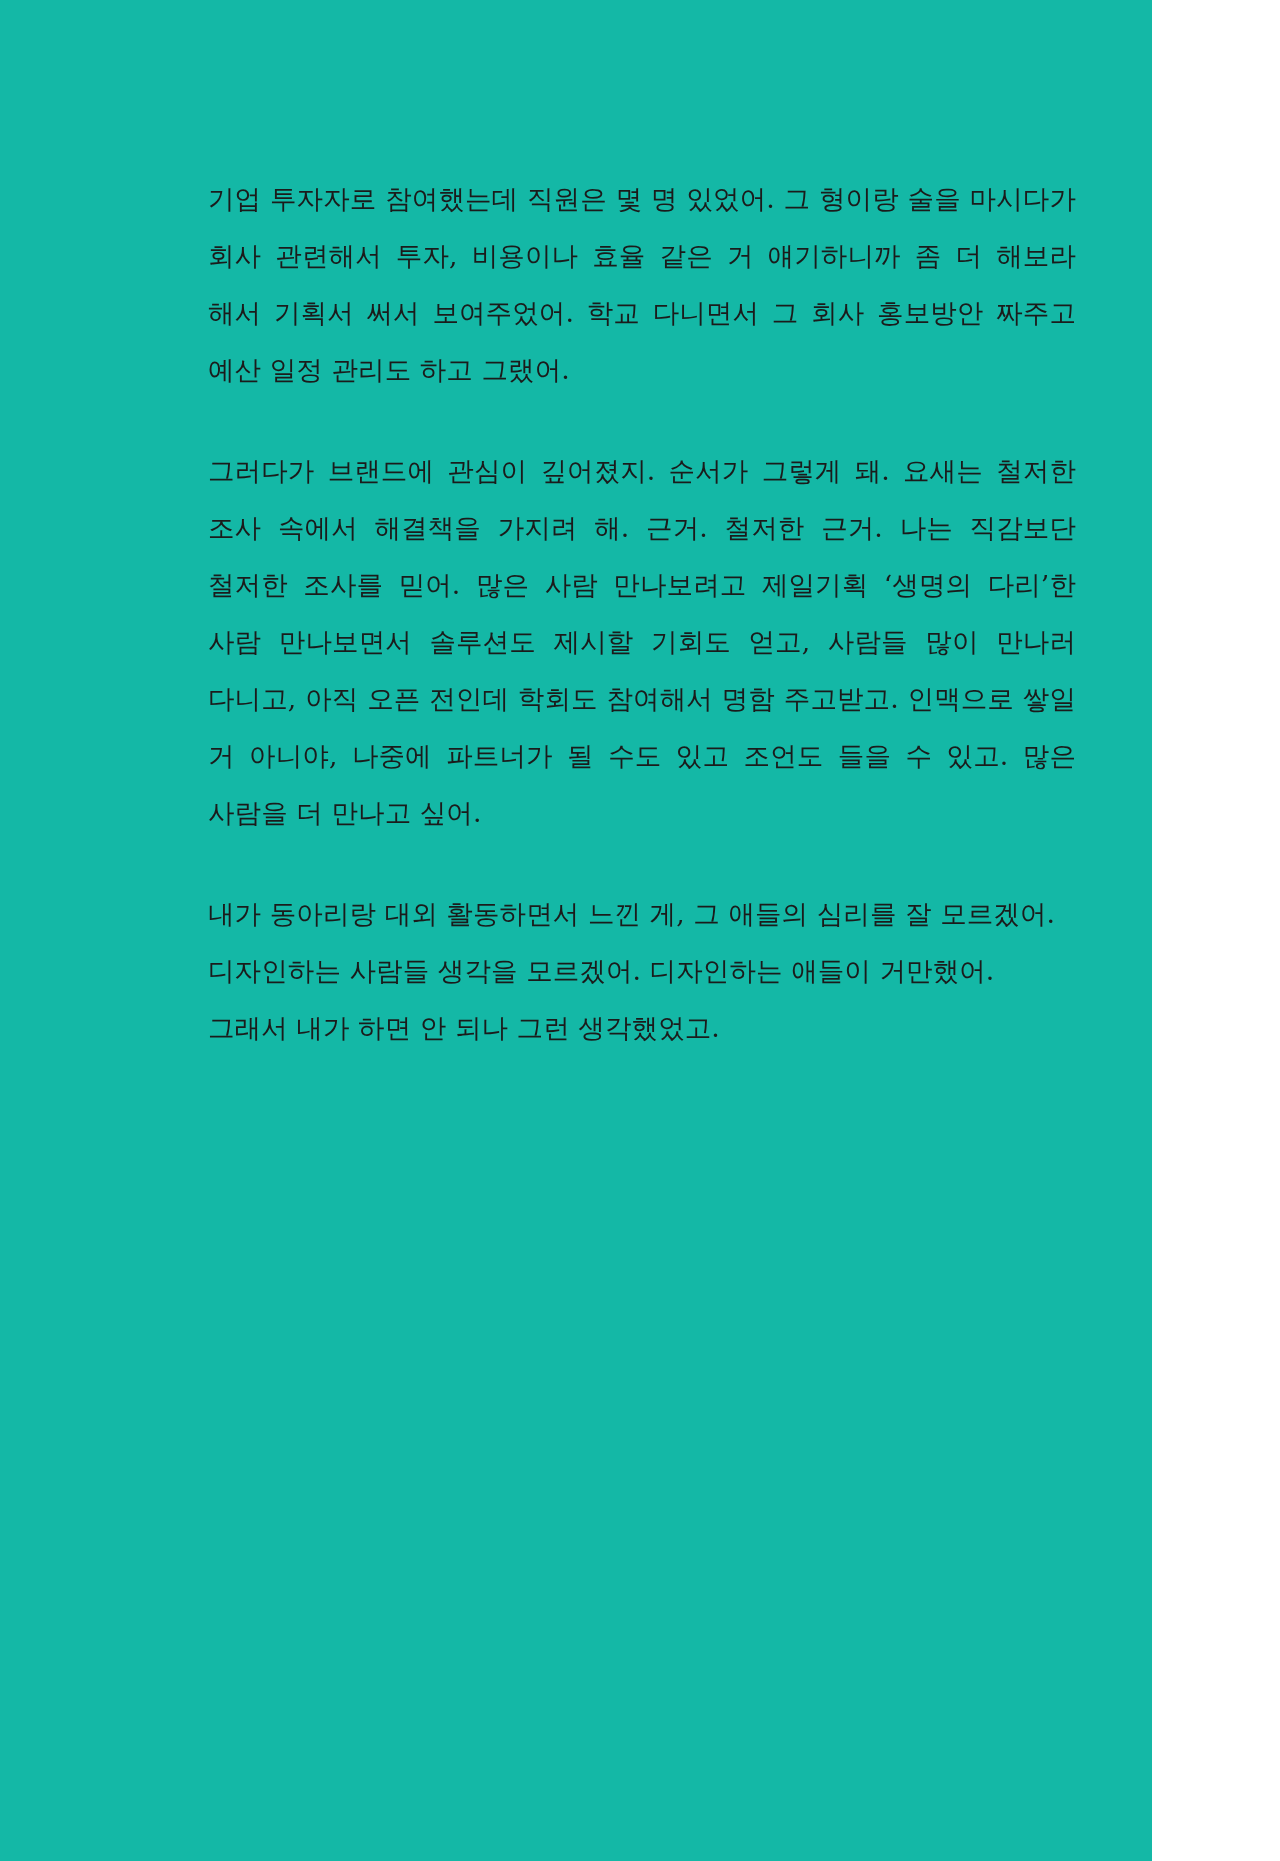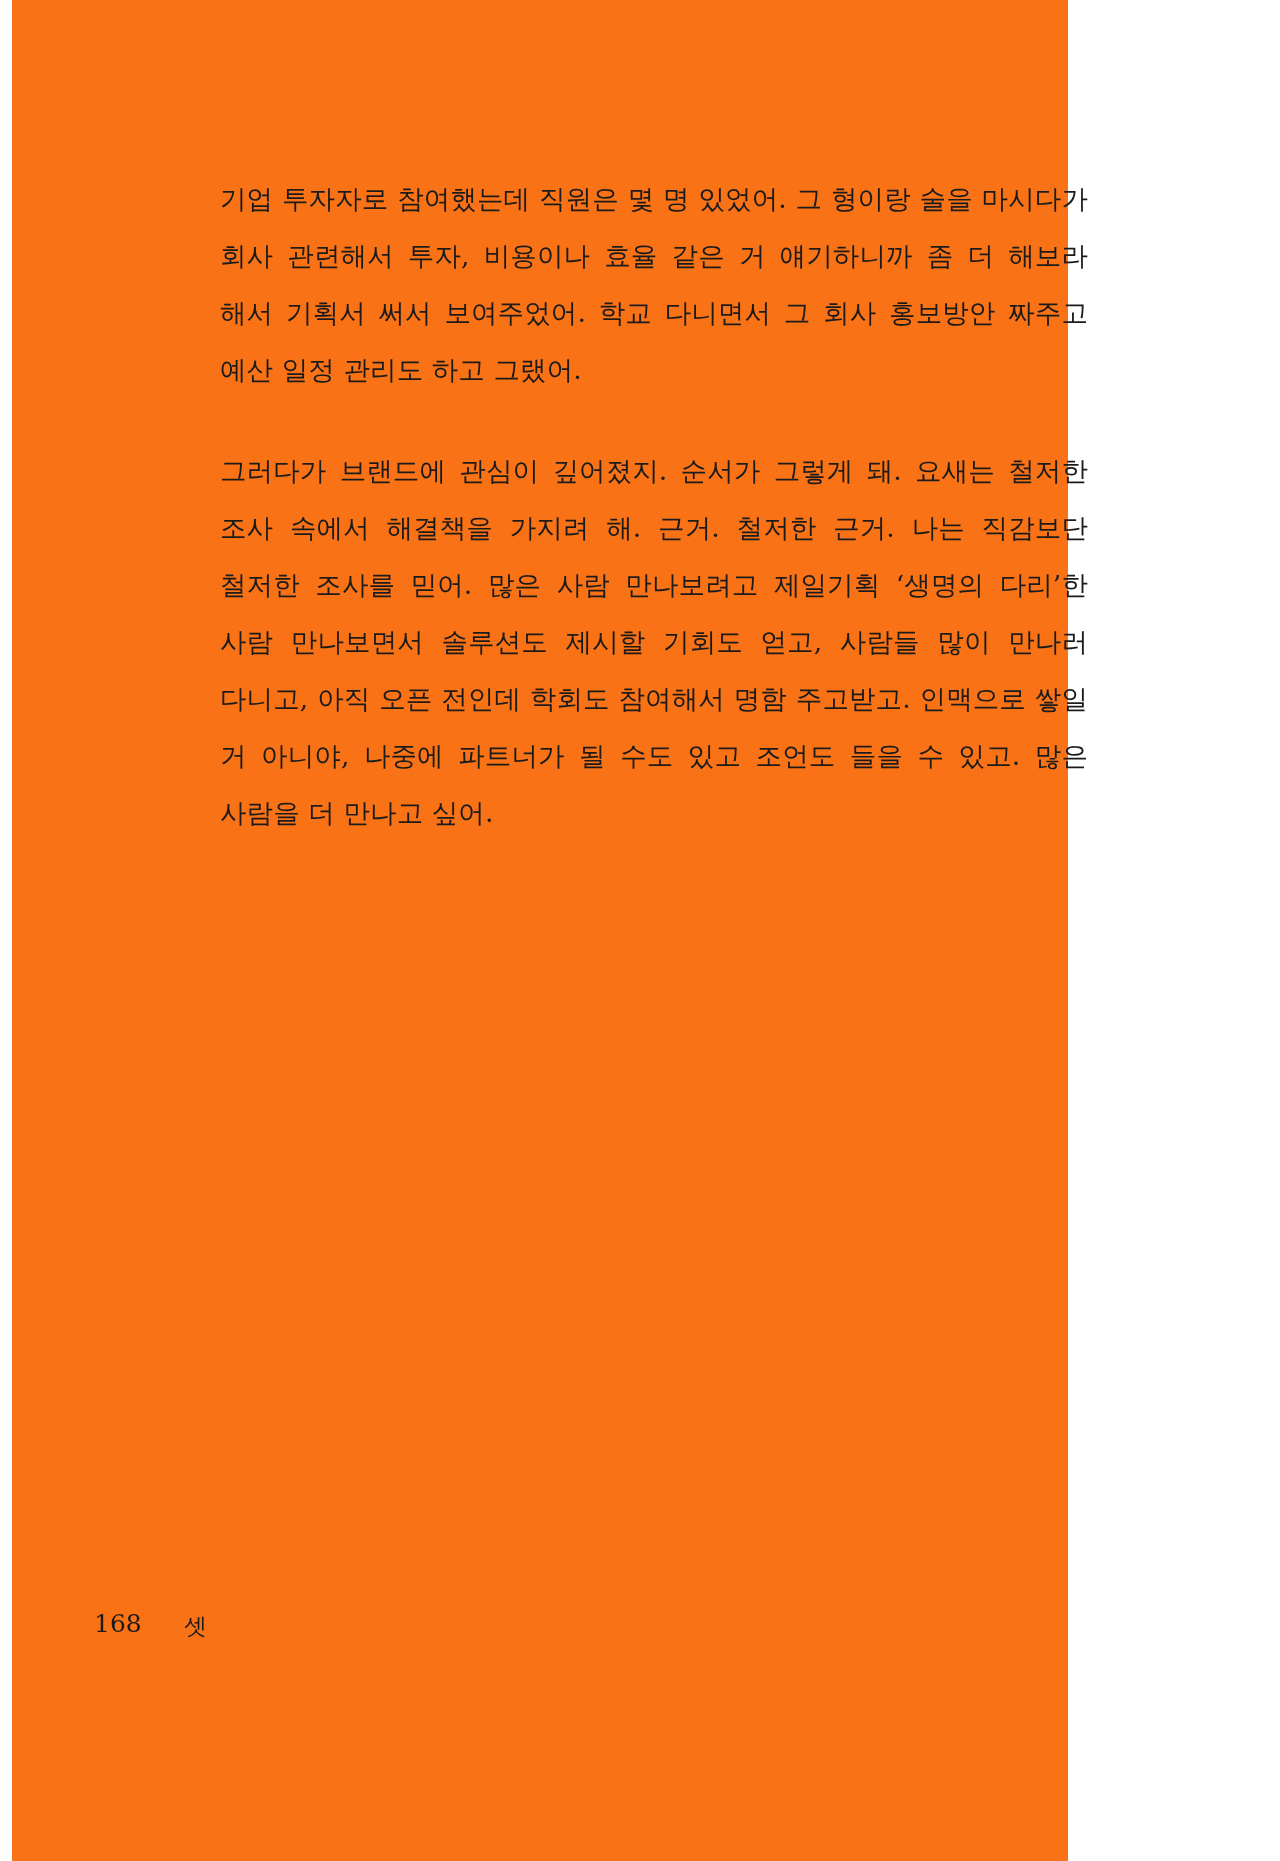--- a/index.html
+++ b/index.html
@@ -10,25 +10,25 @@
   body {
     width: 1280px;
     height: 1861px;
     position: relative;
     font-family: "DejaVu Serif", "Liberation Serif", serif;
     color: #1a1a1a;
     overflow: hidden;
   }
   .page {
     position: absolute;
-    left: 12px;
+    left: 0;
     top: 0;
-    width: 1056px;
+    width: 1152px;
     height: 1861px;
-    background: #f97316;
+    background: #14b8a6;
   }
   .content {
     position: absolute;
     left: 208px;
     top: 170px;
     width: 868px;
   }
   .para {
     margin: 0 0 44px 0;
     font-size: 26.5px;
@@ -71,20 +71,17 @@
   }
 </style>
 </head>
 <body>
 
 <div class="page">
 
   <div class="content">
     <p class="para">기업 투자자로 참여했는데 직원은 몇 명 있었어. 그 형이랑 술을 마시다가 회사 관련해서 투자, 비용이나 효율 같은 거 얘기하니까 좀 더 해보라 해서 기획서 써서 보여주었어. 학교 다니면서 그 회사 홍보방안 짜주고 예산 일정 관리도 하고 그랬어.</p>
     <p class="para">그러다가 브랜드에 관심이 깊어졌지. 순서가 그렇게 돼. 요새는 철저한 조사 속에서 해결책을 가지려 해. 근거. 철저한 근거. 나는 직감보단 철저한 조사를 믿어. 많은 사람 만나보려고 제일기획 ‘생명의 다리’한 사람 만나보면서 솔루션도 제시할 기회도 얻고, 사람들 많이 만나러 다니고, 아직 오픈 전인데 학회도 참여해서 명함 주고받고. 인맥으로 쌓일 거 아니야, 나중에 파트너가 될 수도 있고 조언도 들을 수 있고. 많은 사람을 더 만나고 싶어.</p>
+    <p class="para nojustify">내가 동아리랑 대외 활동하면서 느낀 게, 그 애들의 심리를 잘 모르겠어. 디자인하는 사람들 생각을 모르겠어. 디자인하는 애들이 거만했어. 그래서 내가 하면 안 되나 그런 생각했었고.</p>
   </div>
 
-  <div class="footer">
-    <span class="page-number">168</span>
-    <span class="section-label">셋</span>
-  </div>
 
 </div>
 
 </body></html>

